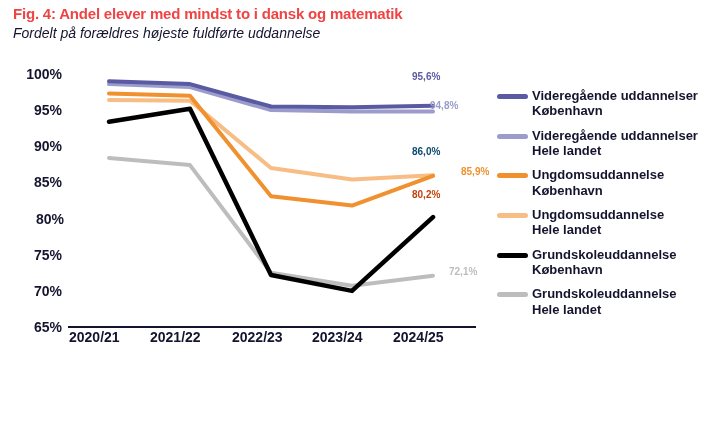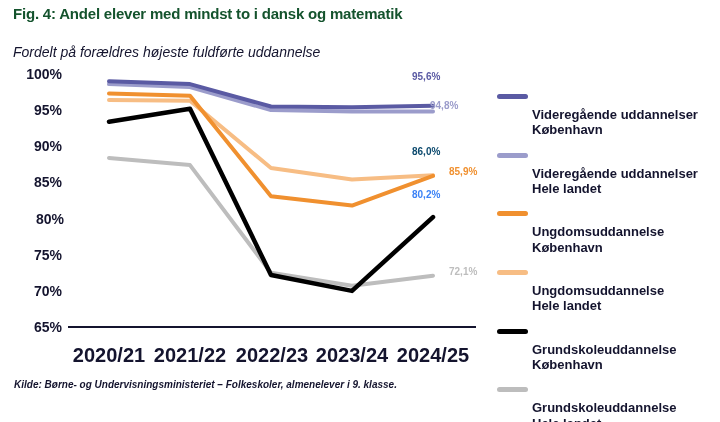--- a/index.html
+++ b/index.html
@@ -8,44 +8,43 @@
     position:relative;
     width:720px; height:422px;
     background:#ffffff;
     font-family:"Liberation Sans", sans-serif;
     color:#14142E;
     overflow:hidden;
   }
   .title {
     position:absolute; left:13px; top:5px;
     font-size:15px; font-weight:bold; letter-spacing:-0.2px;
-    color:#14532d;
+    color:#ef4444;
   }
   .subtitle {
     position:absolute; left:13px; top:25px;
     font-size:14px; font-style:italic; font-weight:500;
     color:#14142E;
-    margin-top:19px;
   }
   #chart-svg { position:absolute; left:0; top:0; pointer-events:none; }
   .ytick {
     position:absolute; width:48px; text-align:right;
     font-size:14px; font-weight:600; color:#14142E;
   }
   .ytick.t0{top:66px;left:14px}.ytick.t1{top:102px;left:14px}
   .ytick.t2{top:138px;left:14px}.ytick.t3{top:174px;left:14px}
   .ytick.t4{top:211px;left:16px}.ytick.t5{top:247px;left:14px}
   .ytick.t6{top:283px;left:14px}.ytick.t7{top:319px;left:14px}
   .axis-line {
     position:absolute; left:68px; top:326px; width:408px; height:2px;
     background:#14142E;
   }
   .xtick {
-    position:absolute; top:344px; width:80px; text-align:center;
-    font-size:20px; font-weight:600; color:#14142E;
+    position:absolute; top:329px; width:80px; text-align:left;
+    font-size:14px; font-weight:600; color:#14142E;
   }
   .xtick.x0{left:69px}.xtick.x1{left:150px}.xtick.x2{left:232px}
   .xtick.x3{left:312px}.xtick.x4{left:393px}
   .val-label {
     position:absolute; font-size:10px; font-weight:bold; white-space:nowrap;
   }
   .val-label.s0{left:412px;top:71px}
   .val-label.s1{left:430px;top:100px}
   .val-label.s2{left:449px;top:166px}
   .val-label.s3{left:412px;top:146px}
@@ -55,21 +54,21 @@
     position:absolute; left:497px; top:88px; width:220px;
   }
   .legend-item {
     display:flex; align-items:flex-start; margin-bottom:9px;
   }
   .legend-swatch {
     flex:0 0 31px; height:5px; border-radius:3px;
     margin-top:6px; margin-right:4px; background:#ccc;
   }
   .legend-text {
-    font-size:13px; font-weight:600; line-height:1.18; color:#14142E;margin-top:19px;
+    font-size:13px; font-weight:600; line-height:1.18; color:#14142E;
   }
   .footer {
     position:absolute; left:14px; top:378px;
     font-size:10px; font-style:italic; font-weight:bold;
     line-height:1.4; color:#14142E;
   }
 </style>
 </head>
 <body>
 
@@ -96,23 +95,23 @@
 
 <div class="axis-line"></div>
 <div class="xtick x0">2020/21</div>
 <div class="xtick x1">2021/22</div>
 <div class="xtick x2">2022/23</div>
 <div class="xtick x3">2023/24</div>
 <div class="xtick x4">2024/25</div>
 
 <div class="val-label s0" style="color: rgb(90, 90, 163);">95,6%</div>
 <div class="val-label s1" style="color: rgb(155, 156, 203);">94,8%</div>
-<div class="val-label s2" style="color: rgb(240, 144, 47);">85,9%</div>
+<div class="val-label s2" style="color: rgb(240, 144, 47); margin-left: 12px;">85,9%</div>
 <div class="val-label s3" style="color: #0c4a6e;">86,0%</div>
-<div class="val-label s4" style="color: #3b82f6;">80,2%</div>
+<div class="val-label s4" style="color: #c2410c;">80,2%</div>
 <div class="val-label s5" style="color: rgb(189, 189, 189);">72,1%</div>
 
 <div class="legend">
   <div class="legend-item">
     <span class="legend-swatch" style="background: rgb(90, 90, 163);"></span>
     <span class="legend-text"><span>Videregående uddannelser</span><br><span>København</span></span>
   </div>
   <div class="legend-item">
     <span class="legend-swatch" style="background: rgb(155, 156, 203);"></span>
     <span class="legend-text"><span>Videregående uddannelser</span><br><span>Hele landet</span></span>
@@ -129,14 +128,13 @@
     <span class="legend-swatch" style="background: rgb(0, 0, 0);"></span>
     <span class="legend-text"><span>Grundskoleuddannelse</span><br><span>København</span></span>
   </div>
   <div class="legend-item">
     <span class="legend-swatch" style="background: rgb(189, 189, 189);"></span>
     <span class="legend-text"><span>Grundskoleuddannelse</span><br><span>Hele landet</span></span>
   </div>
 </div>
 
 <div class="footer">
-  <div>Kilde: Børne- og Undervisningsministeriet – Folkeskoler, almenelever i 9. klasse.</div>
 </div>
 
 </body></html>

